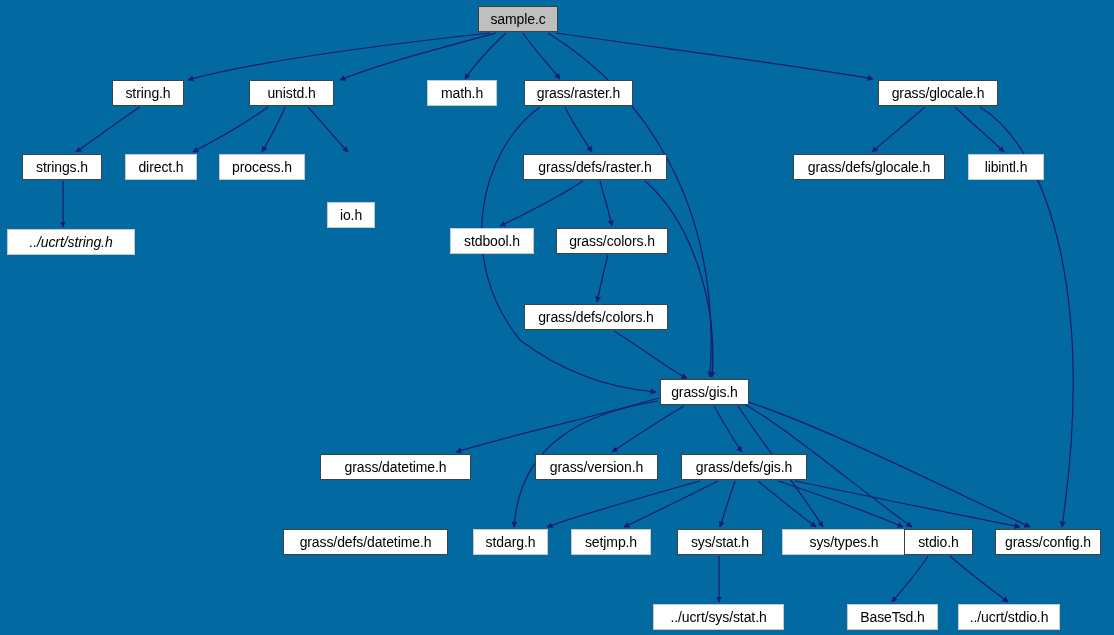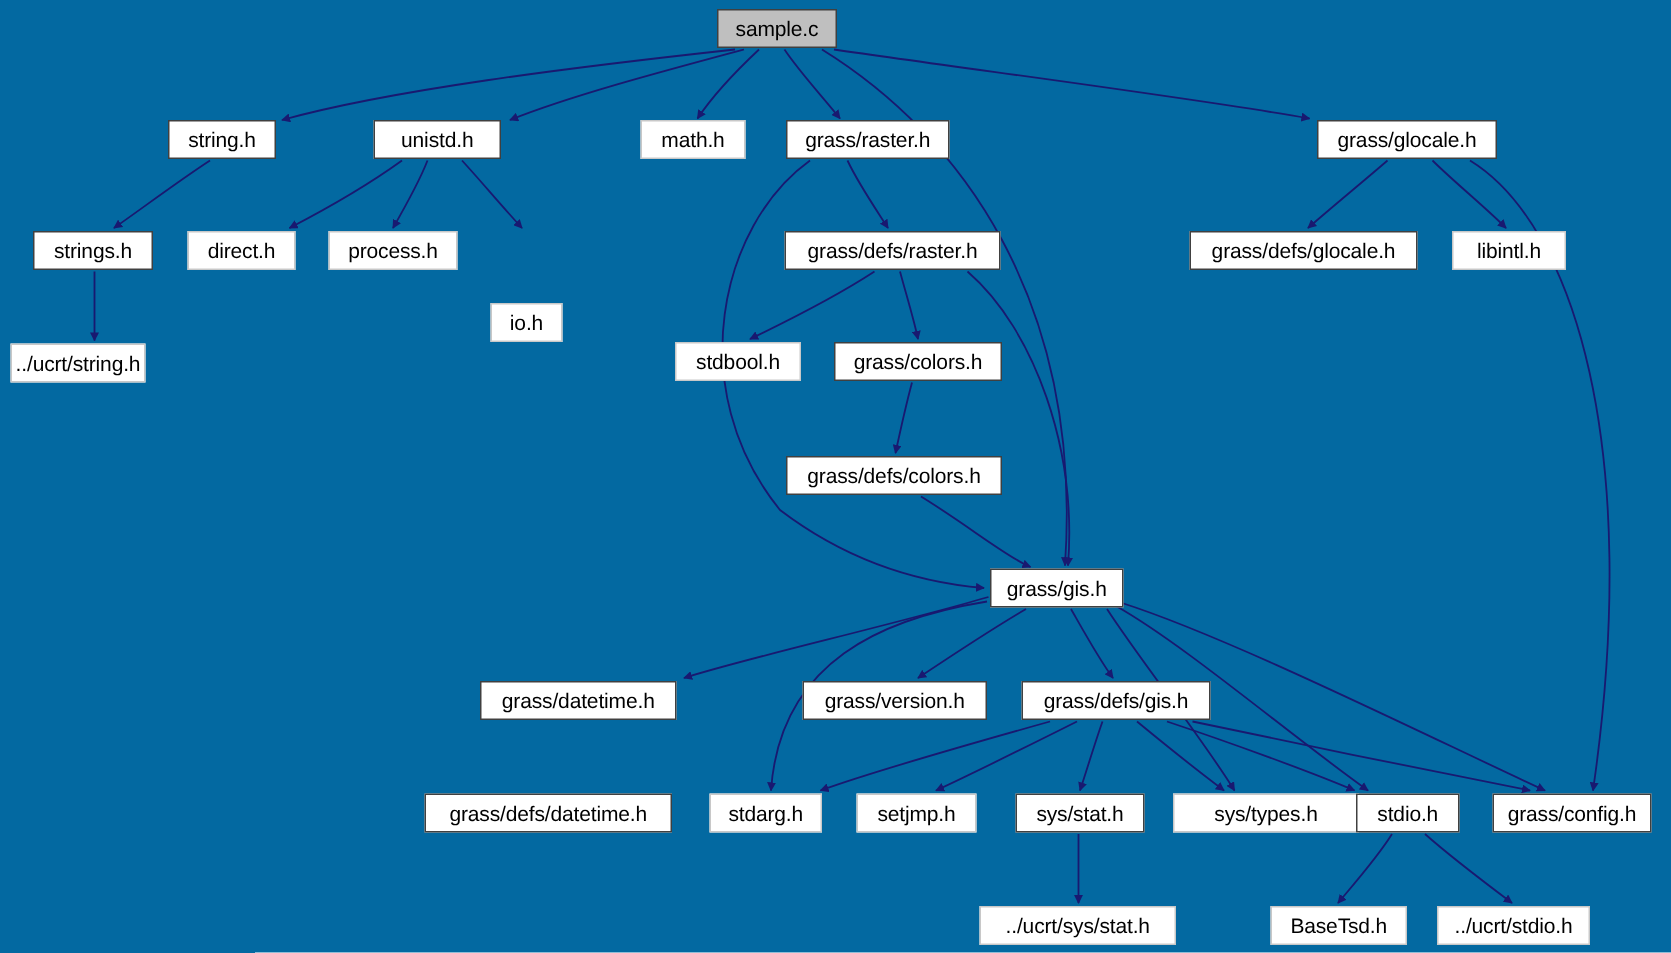--- a/index.html
+++ b/index.html
@@ -135,36 +135,36 @@
       </div>
       <div class="gnode strong" style="left: 523px; top: 154px; width: 144px;">
         <span class="lbl">grass/defs/raster.h</span>
       </div>
       <div class="gnode strong" style="left: 793px; top: 154px; width: 152px;">
         <span class="lbl">grass/defs/glocale.h</span>
       </div>
       <div class="gnode " style="left: 968px; top: 154px; width: 76px; text-align: center;">
         <span class="lbl">libintl.h</span>
       </div>
-      <div class="gnode " style="left: 7px; top: 229px; width: 90px;">
+      <div class="gnode " style="left: 7px; top: 229px; width: 128px; font-style: italic;">
         <span class="lbl">../ucrt/string.h</span>
       </div>
       <div class="gnode " style="left: 450px; top: 228px; width: 84px;">
         <span class="lbl">stdbool.h</span>
       </div>
       <div class="gnode strong" style="left: 556px; top: 228px; width: 112px;">
         <span class="lbl">grass/colors.h</span>
       </div>
       <div class="gnode strong" style="left: 524px; top: 304px; width: 144px;">
         <span class="lbl">grass/defs/colors.h</span>
       </div>
       <div class="gnode strong" style="left: 660px; top: 379px; width: 89px;">
         <span class="lbl">grass/gis.h</span>
       </div>
-      <div class="gnode strong" style="left: 320px; top: 454px; width: 131px;">
+      <div class="gnode strong" style="left: 320px; top: 454px; width: 151px;">
         <span class="lbl">grass/datetime.h</span>
       </div>
       <div class="gnode strong" style="left: 535px; top: 454px; width: 123px;">
         <span class="lbl">grass/version.h</span>
       </div>
       <div class="gnode strong" style="left: 681px; top: 454px; width: 126px;">
         <span class="lbl">grass/defs/gis.h</span>
       </div>
       <div class="gnode strong" style="left: 283px; top: 529px; width: 165px;">
         <span class="lbl">grass/defs/datetime.h</span>

